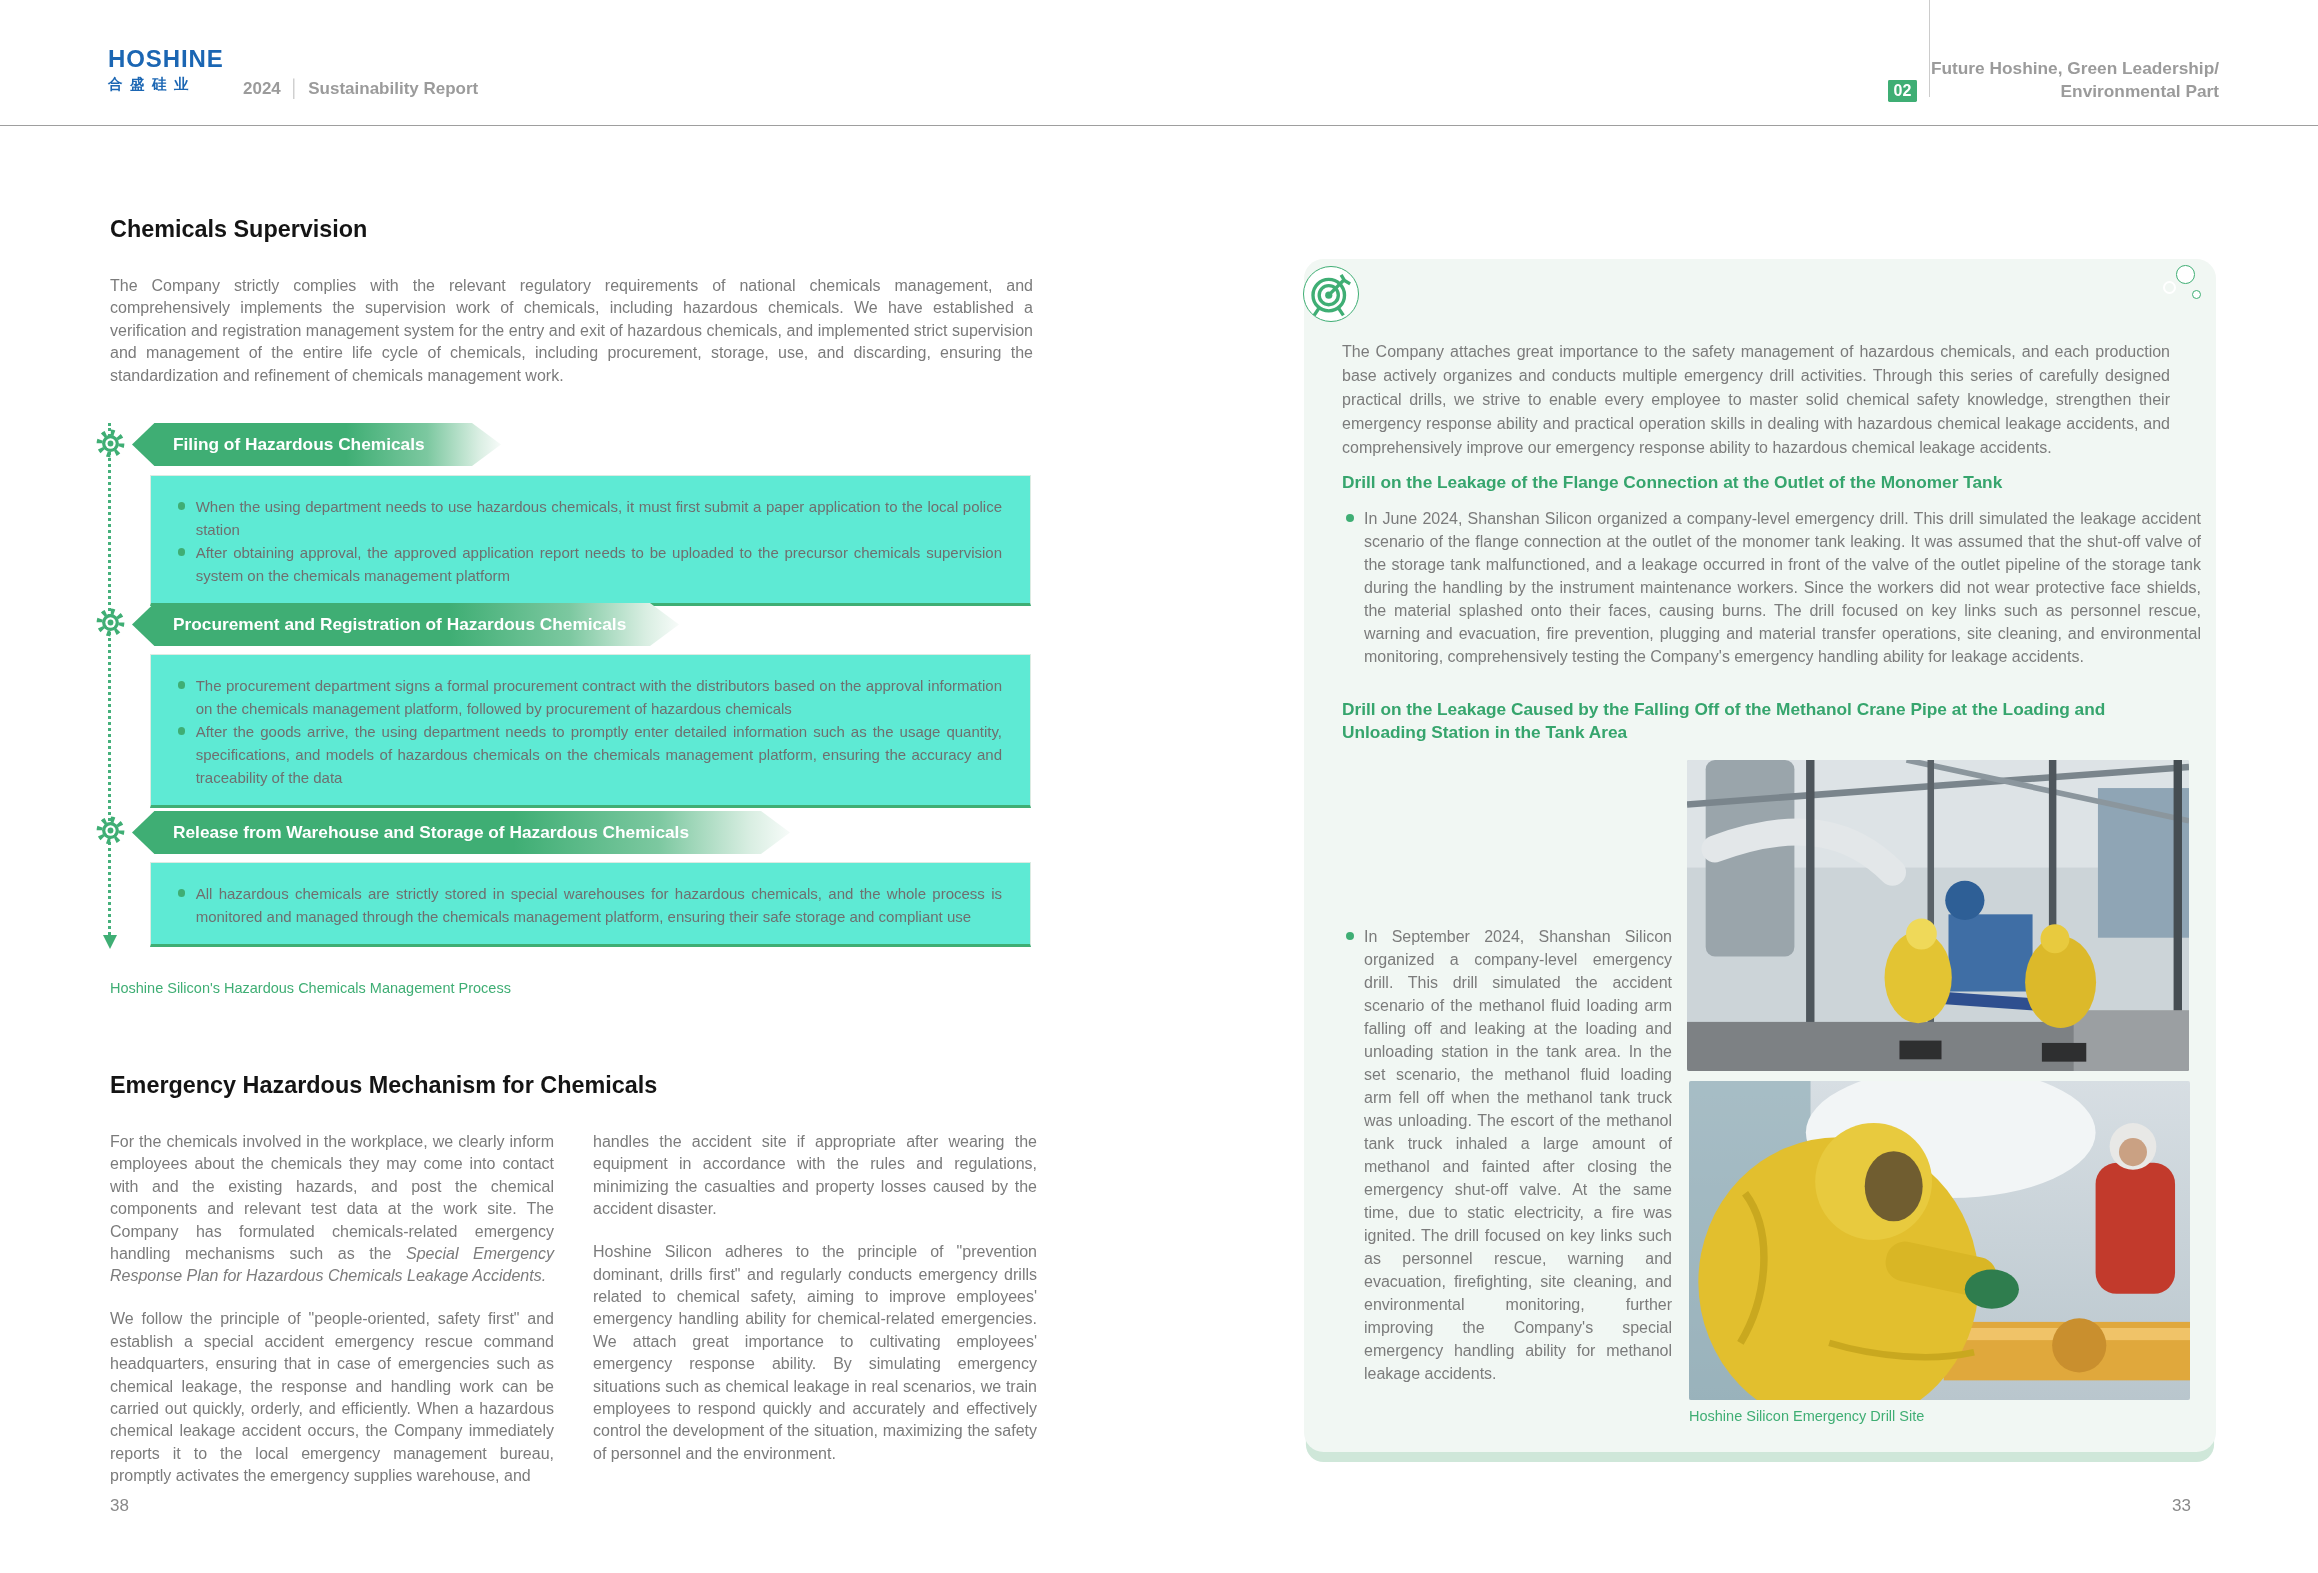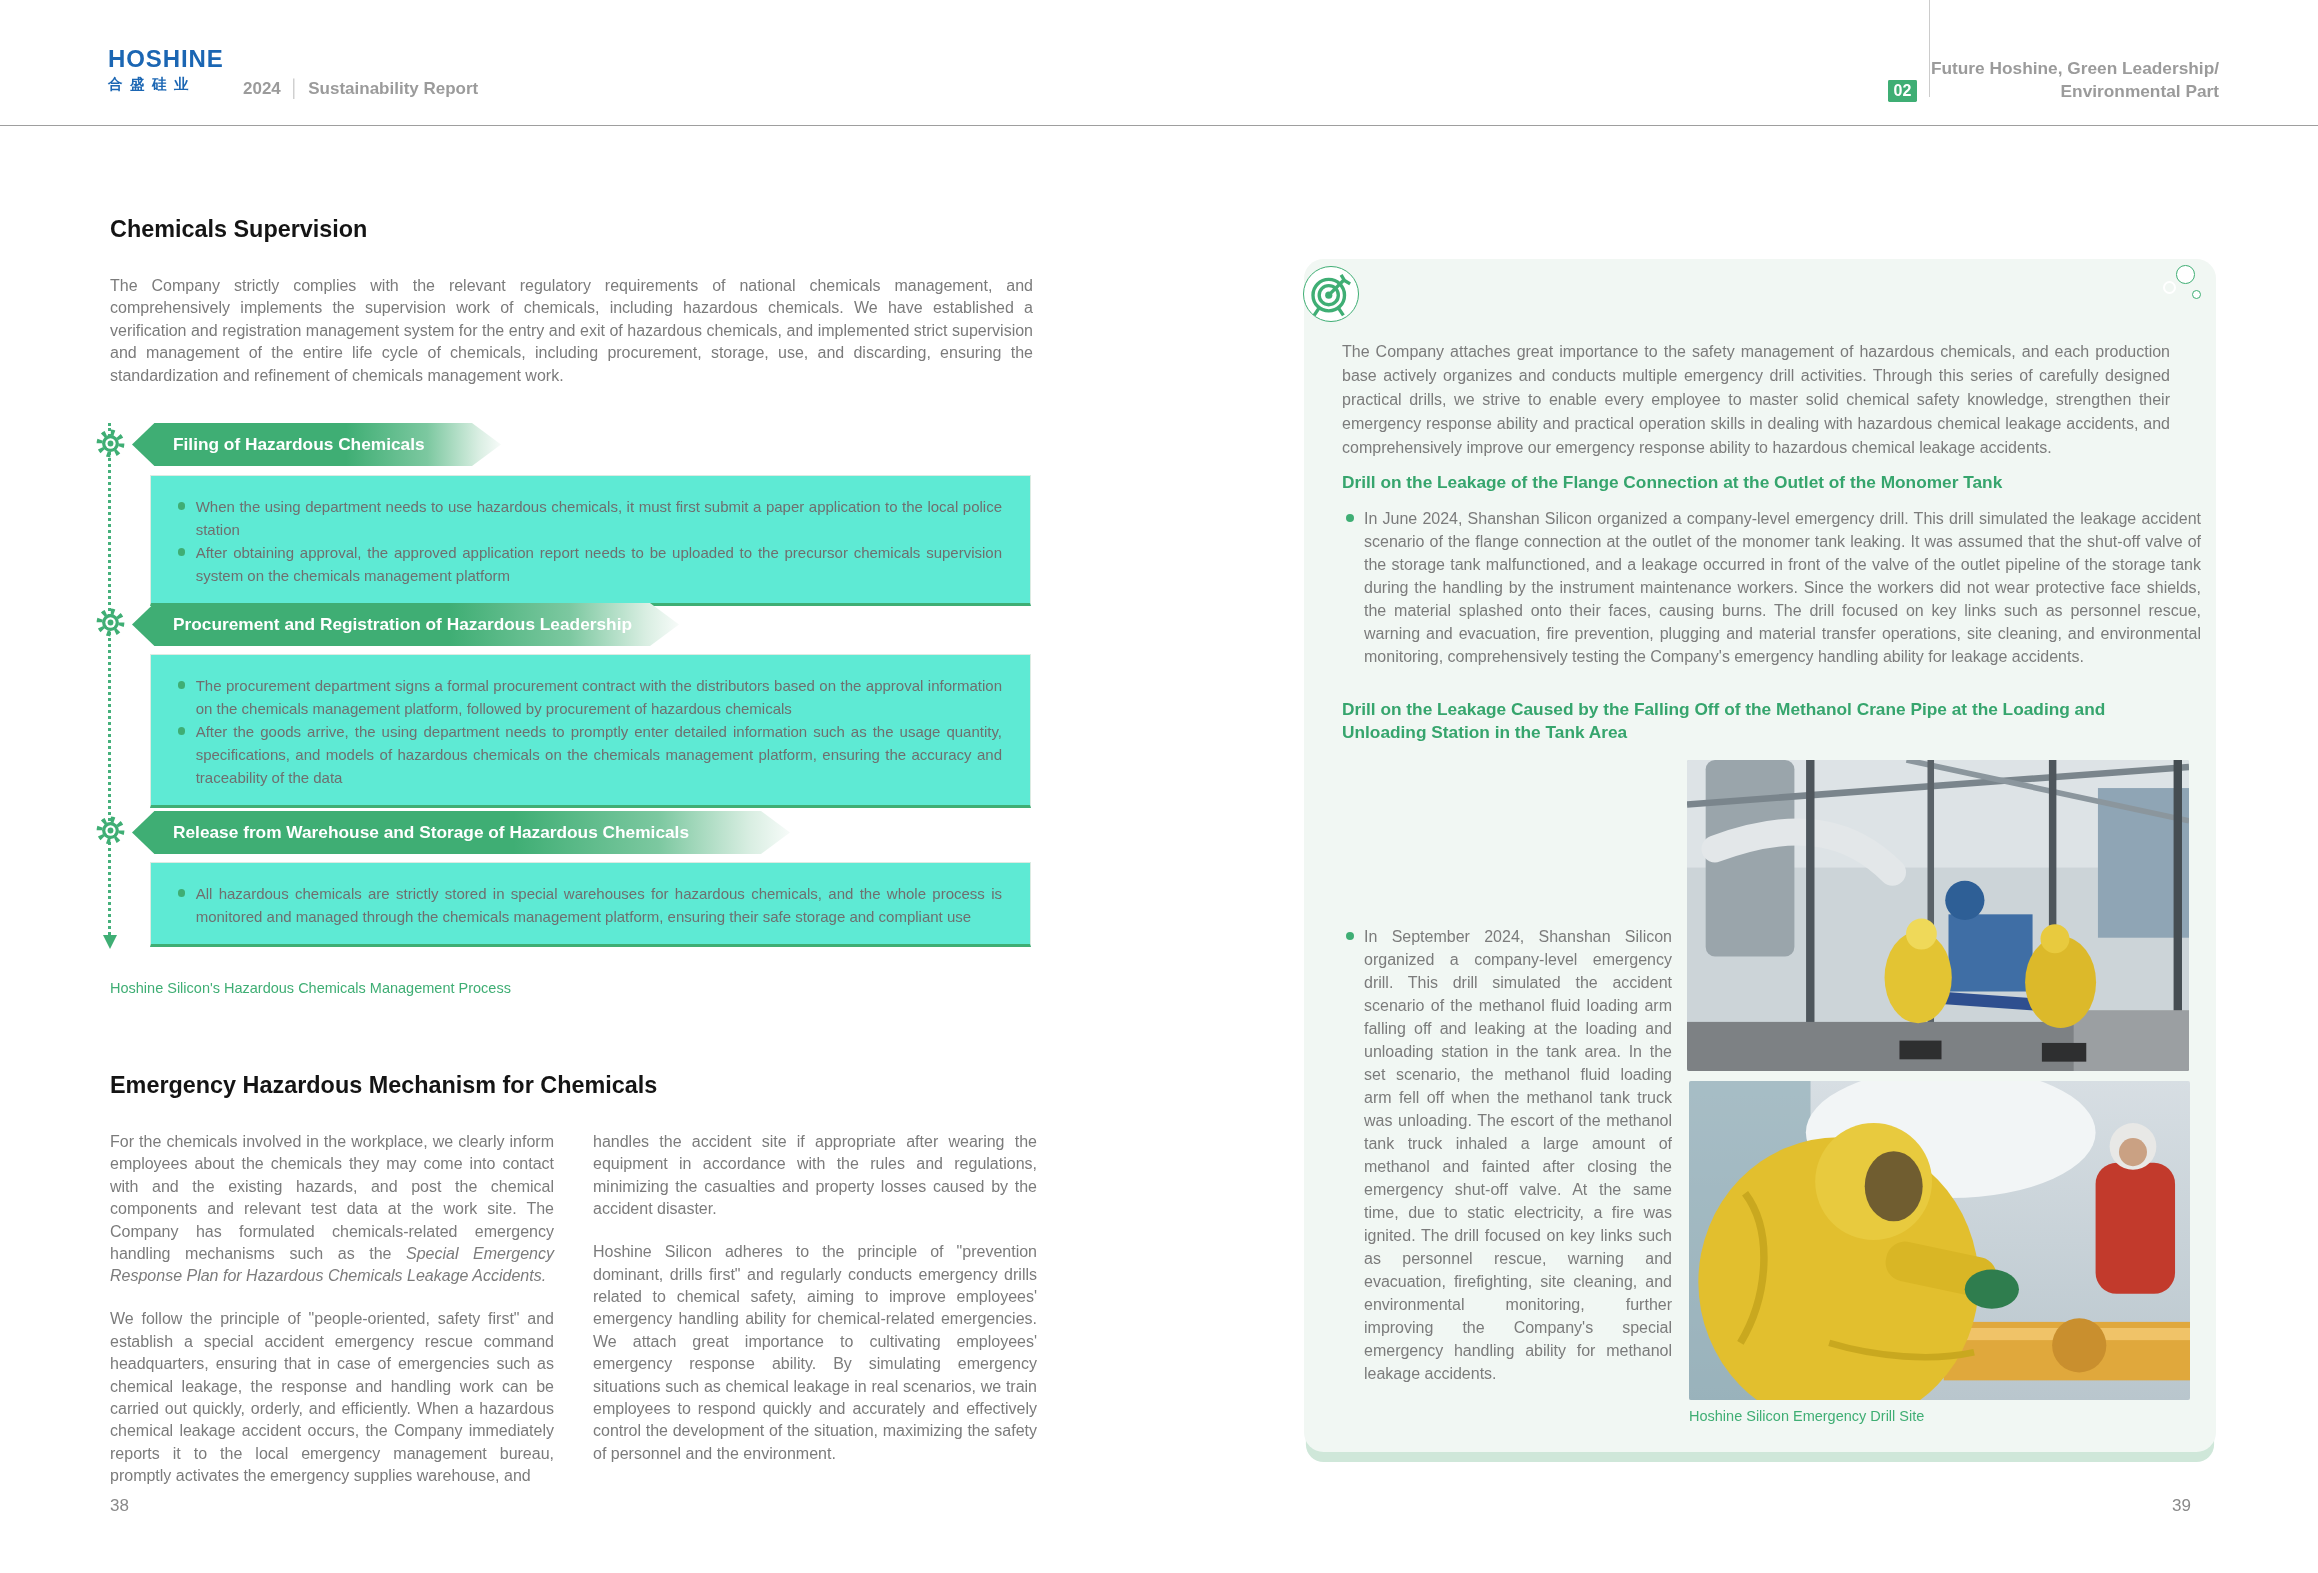--- a/index.html
+++ b/index.html
@@ -105,21 +105,21 @@
   </svg>
 
   <div class="abs banner" style="left:132px;top:423px;width:369px;">Filing of Hazardous Chemicals</div>
   <div class="abs step-box" style="left:150px;top:475px;width:881px;">
     <ul>
       <li>When the using department needs to use hazardous chemicals, it must first submit a paper application to the local police station</li>
       <li>After obtaining approval, the approved application report needs to be uploaded to the precursor chemicals supervision system on the chemicals management platform</li>
     </ul>
   </div>
 
-  <div class="abs banner" style="left:132px;top:603px;width:547px;">Procurement and Registration of Hazardous Leadership</div>
+  <div class="abs banner" style="left:132px;top:603px;width:547px;">Procurement and Registration of Hazardous Chemicals</div>
   <div class="abs step-box" style="left:150px;top:654px;width:881px;">
     <ul>
       <li>The procurement department signs a formal procurement contract with the distributors based on the approval information on the chemicals management platform, followed by procurement of hazardous chemicals</li>
       <li>After the goods arrive, the using department needs to promptly enter detailed information such as the usage quantity, specifications, and models of hazardous chemicals on the chemicals management platform, ensuring the accuracy and traceability of the data</li>
     </ul>
   </div>
 
   <div class="abs banner" style="left:132px;top:811px;width:658px;">Release from Warehouse and Storage of Hazardous Chemicals</div>
   <div class="abs step-box" style="left:150px;top:862px;width:881px;">
     <ul>
@@ -217,16 +217,16 @@
       <ellipse cx="438" cy="225" rx="62" ry="75" fill="#5a4a2e" opacity="0.85"></ellipse>
       <rect x="420" y="360" width="240" height="85" rx="40" fill="#d9b625" transform="rotate(12 540 400)"></rect>
       <ellipse cx="648" cy="445" rx="58" ry="42" fill="#2f7d4e"></ellipse>
       <path d="M120,240 C180,320 170,460 110,560" stroke="#c9a81f" stroke-width="16" fill="none"></path>
       <path d="M300,560 C400,590 520,600 610,580" stroke="#c9a81f" stroke-width="14" fill="none"></path>
     </svg>
   </div>
 
   <div class="abs green-caption" style="left:1689px;top:1408px;">Hoshine Silicon Emergency Drill Site</div>
 
-  <div class="abs pagenum" style="left:2172px;top:1496px;">39</div>
+  <div class="abs pagenum" style="left:2172px;top:1496px;">33</div>
 
 </div>
 
 
 </body></html>

